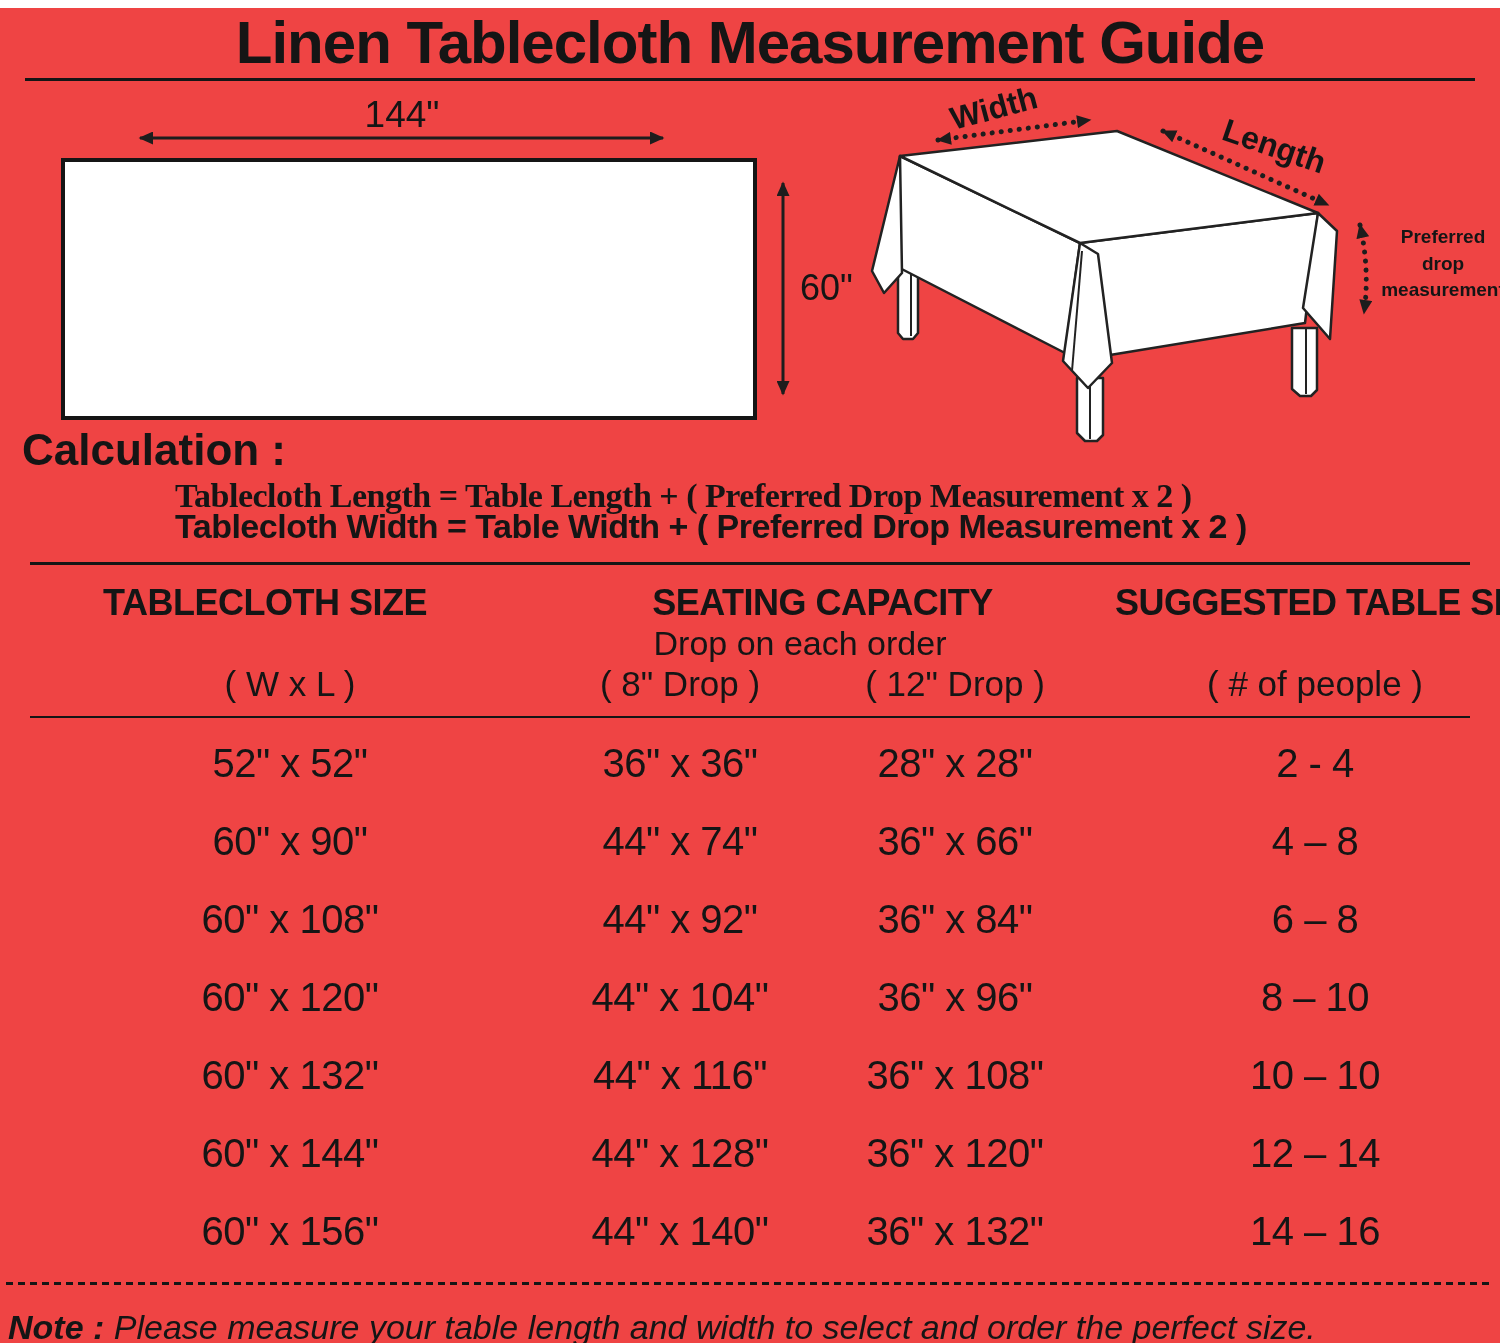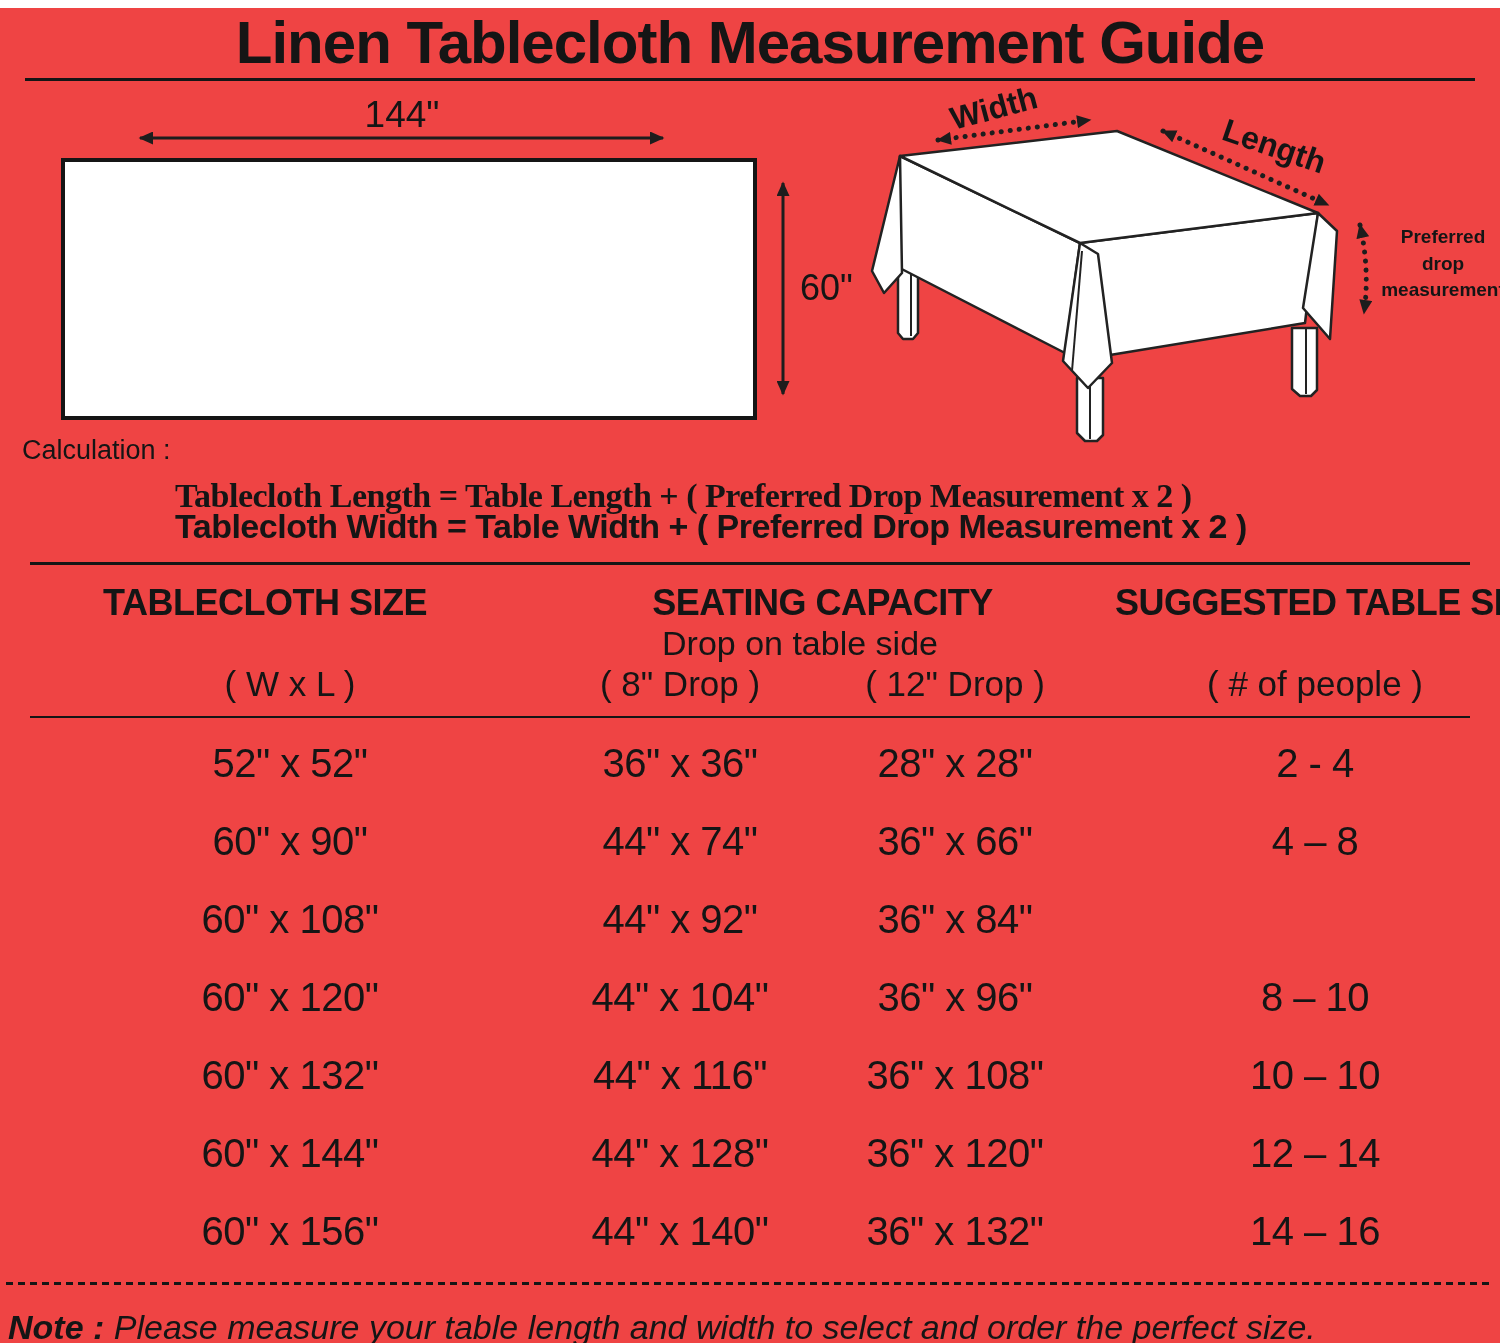--- a/index.html
+++ b/index.html
@@ -6,21 +6,21 @@
   #page{
     position:relative;width:1500px;height:1343px;background:#ef4444;
     color:#151515;font-family:"Liberation Sans", sans-serif;overflow:hidden;margin-top:8px;
   }
   .abs{position:absolute;}
   .page-title{
     top:2px;left:0;width:1500px;text-align:center;
     font-size:60px;font-weight:bold;letter-spacing:-1px;line-height:66px;white-space:nowrap;
   }
   .title-rule{top:70px;left:25px;width:1450px;height:3px;background:#151515;}
-  .calc-heading{top:423px;left:22px;font-size:27px;font-weight:normal;line-height:38px;white-space:nowrap;}
+  .calc-heading{top:423px;left:22px;font-size:44px;font-weight:bold;line-height:38px;white-space:nowrap;}
   .calc-line1{top:469px;left:175px;font-family:Liberation Serif, serif;}
   .calc-line2{top:499px;left:175px;}
   .calc-formula{font-size:34px;font-weight:bold;letter-spacing:-0.5px;line-height:38px;white-space:nowrap;}
   .rule-thick{top:554px;left:30px;width:1440px;height:3px;background:#151515;}
   .rule-thin{top:708px;left:30px;width:1440px;height:2px;background:#151515;}
   .colheads{
     top:575px;left:0;width:1500px;display:grid;grid-template-columns:530px 585px 385px;
   }
   .colheads .cell{
     text-align:center;font-size:36px;font-weight:bold;letter-spacing:-0.5px;line-height:40px;white-space:nowrap;
@@ -110,21 +110,21 @@
   <div class="abs calc-line1 calc-formula">Tablecloth Length = Table Length + ( Preferred Drop Measurement x 2 )</div>
   <div class="abs calc-line2 calc-formula">Tablecloth Width = Table Width + ( Preferred Drop Measurement x 2 )</div>
 
   <div class="abs rule-thick"></div>
 
   <div class="abs colheads">
     <div class="cell">TABLECLOTH SIZE</div>
     <div class="cell">SEATING CAPACITY</div>
     <div class="cell">SUGGESTED TABLE SIZE</div>
   </div>
-  <div class="abs drop-note">Drop on table side</div>
+  <div class="abs drop-note">Drop on each order</div>
   <div class="abs subheads">
     <div class="cell">( W x L )</div>
     <div class="cell">( 8" Drop )</div>
     <div class="cell">( 12" Drop )</div>
     <div class="cell">( # of people )</div>
   </div>
 
   <div class="abs rule-thin"></div>
 
   <div class="abs size-rows">
@@ -137,20 +137,21 @@
     <div class="size-row">
       <div class="cell">60" x 90"</div>
       <div class="cell">44" x 74"</div>
       <div class="cell">36" x 66"</div>
       <div class="cell">4 – 8</div>
     </div>
     <div class="size-row">
       <div class="cell">60" x 108"</div>
       <div class="cell">44" x 92"</div>
       <div class="cell">36" x 84"</div>
+      <div class="cell">6 – 8</div>
     </div>
     <div class="size-row">
       <div class="cell">60" x 120"</div>
       <div class="cell">44" x 104"</div>
       <div class="cell">36" x 96"</div>
       <div class="cell">8 – 10</div>
     </div>
     <div class="size-row">
       <div class="cell">60" x 132"</div>
       <div class="cell">44" x 116"</div>

